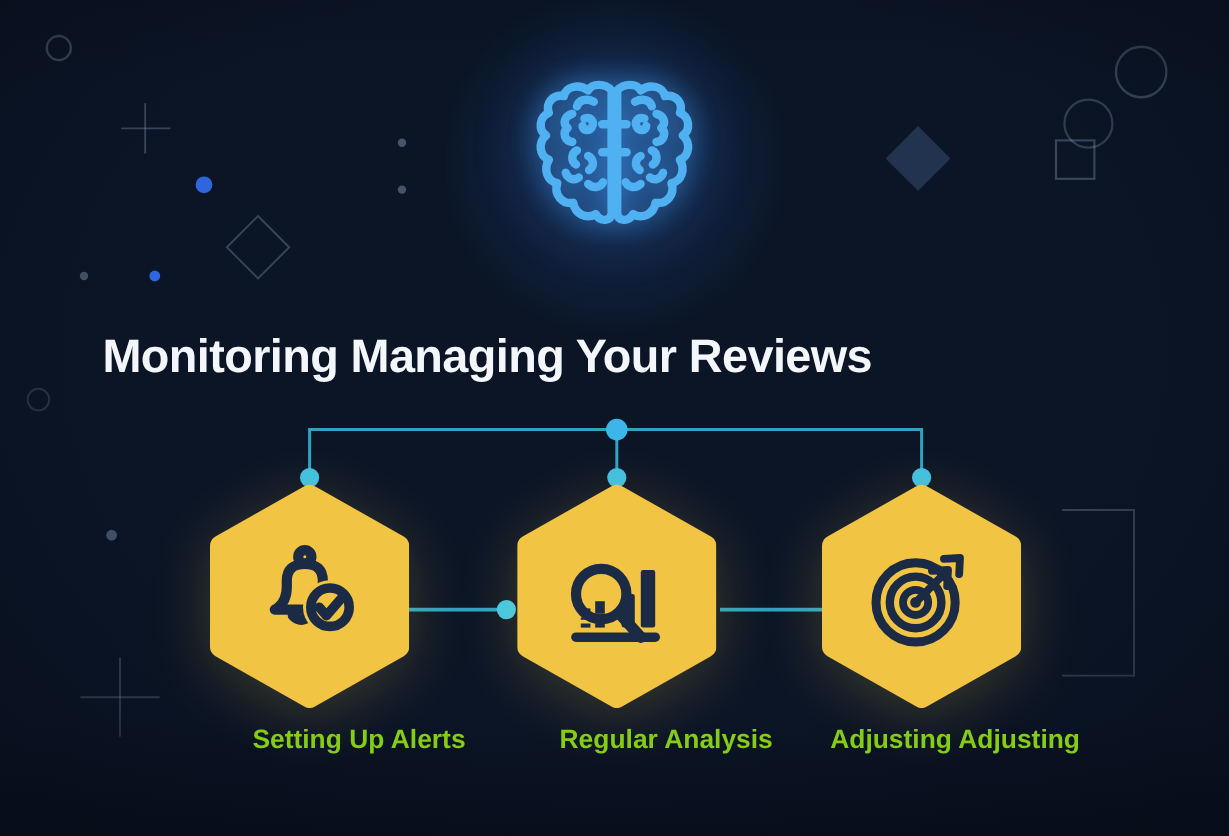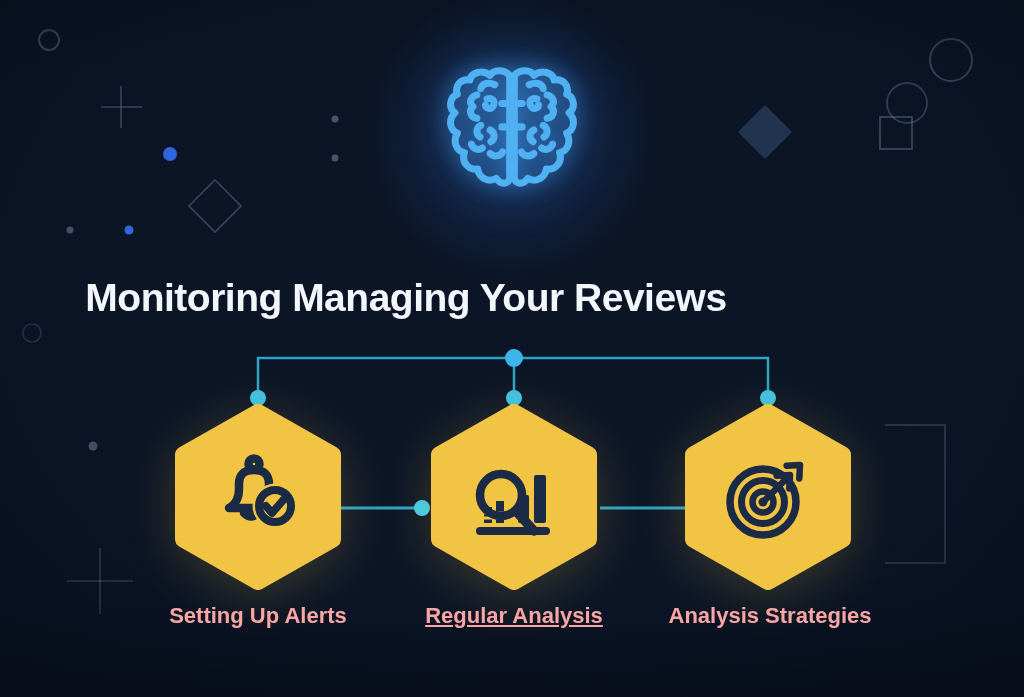--- a/index.html
+++ b/index.html
@@ -16,23 +16,23 @@
     background:radial-gradient(circle at 50% 50%, rgba(45,105,200,0.38) 0%, rgba(45,105,200,0.12) 45%, rgba(0,0,0,0) 70%);}
   .brain{position:absolute;left:434px;top:40px;width:156px;height:180px;
     filter:drop-shadow(0 0 10px rgba(70,160,245,0.65)) drop-shadow(0 0 24px rgba(50,130,230,0.35));}
   .title{position:absolute;left:0;top:276px;width:812px;margin:0;text-align:center;
     font-size:39px;font-weight:700;letter-spacing:-0.5px;color:#f3f6fb;}
   .connectors{position:absolute;left:0;top:340px;width:1024px;height:200px;}
   .hex{position:absolute;width:166px;height:188px;filter:drop-shadow(0 8px 26px rgba(242,196,67,0.22));}
   .hex-1{left:175px;top:403px;} .hex-2{left:431px;top:403px;} .hex-3{left:685px;top:403px;}
   .hex .hex-shape{position:absolute;inset:0;width:166px;height:188px;}
   .hex .step-icon{position:absolute;left:33px;top:42px;width:100px;height:100px;}
-  .step-label{position:absolute;width:260px;text-align:center;color:#fca5a5;
+  .step-label{position:absolute;width:260px;text-align:right;color:#84cc16;
     font-size:22px;font-weight:600;line-height:28px;}
-  .label-1{left:128px;top:602px;} .label-2{left:384px;top:602px;text-decoration:underline;} .label-3{left:640px;top:602px;}
+  .label-1{left:128px;top:602px;} .label-2{left:384px;top:602px;} .label-3{left:640px;top:602px;}
 </style>
 </head>
 <body>
 
 <div class="stage">
 
   <svg class="bg-deco" viewBox="0 0 1024 697">
     <circle cx="49" cy="40" r="10" fill="none" stroke="rgba(150,170,200,0.40)" stroke-width="2"></circle>
     <g stroke="rgba(150,170,200,0.35)" stroke-width="1.6">
       <line x1="101" y1="107" x2="142" y2="107"></line>
@@ -141,16 +141,16 @@
     </svg>
   </div>
 
   <div class="step-label label-1">
     <span>Setting Up Alerts</span>
   </div>
   <div class="step-label label-2">
     <span>Regular Analysis</span>
   </div>
   <div class="step-label label-3">
-    <span>Analysis Strategies</span><br>
+    <span>Adjusting Adjusting</span><br>
   </div>
 
 </div>
 
 </body></html>

